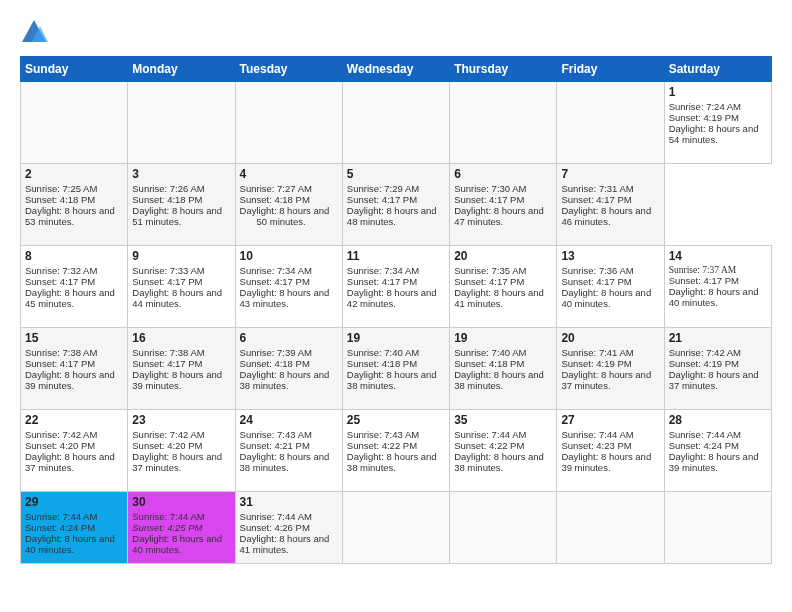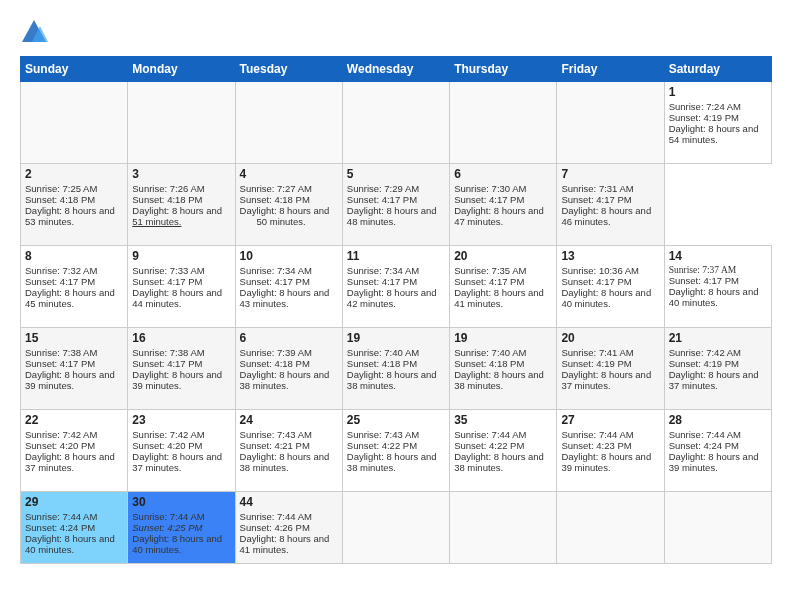--- a/index.html
+++ b/index.html
@@ -154,21 +154,21 @@
             <span style="display: block;">Sunrise: 7:25 AM</span>
             <span style="display: block;">Sunset: 4:18 PM</span>
             <span style="display: block;">Daylight: 8 hours and</span>
             <span style="display: block;">53 minutes.</span>
           </td>
           <td style="background: rgb(245, 245, 245);">
             <span class="day-num">3</span>
             <span style="display: block;">Sunrise: 7:26 AM</span>
             <span style="display: block;">Sunset: 4:18 PM</span>
             <span style="display: block;">Daylight: 8 hours and</span>
-            <span style="display: block; text-decoration: underline;">51 minutes.</span>
+            <span style="display: block;">51 minutes.</span>
           </td>
           <td style="background: rgb(245, 245, 245);">
             <span class="day-num">4</span>
             <span style="display: block;">Sunrise: 7:27 AM</span>
             <span style="display: block;">Sunset: 4:18 PM</span>
             <span style="display: block;">Daylight: 8 hours and</span>
             <span style="display: block; padding-left: 17px;">50 minutes.</span>
           </td>
           <td style="background: rgb(245, 245, 245);">
             <span class="day-num">5</span>
@@ -223,21 +223,21 @@
           </td>
           <td>
             <span class="day-num">20</span>
             <span style="display: block;">Sunrise: 7:35 AM</span>
             <span style="display: block;">Sunset: 4:17 PM</span>
             <span style="display: block;">Daylight: 8 hours and</span>
             <span style="display: block;">41 minutes.</span>
           </td>
           <td>
             <span class="day-num">13</span>
-            <span style="display: block;">Sunrise: 10:36 AM</span>
+            <span style="display: block;">Sunrise: 7:36 AM</span>
             <span style="display: block;">Sunset: 4:17 PM</span>
             <span style="display: block;">Daylight: 8 hours and</span>
             <span style="display: block;">40 minutes.</span>
           </td>
           <td>
             <span class="day-num">14</span>
             <span style="display: block; font-family: Liberation Serif, serif;">Sunrise: 7:37 AM</span>
             <span style="display: block;">Sunset: 4:17 PM</span>
             <span style="display: block;">Daylight: 8 hours and</span>
             <span style="display: block;">40 minutes.</span>
@@ -339,36 +339,36 @@
           </td>
           <td>
             <span class="day-num">28</span>
             <span style="display: block;">Sunrise: 7:44 AM</span>
             <span style="display: block;">Sunset: 4:24 PM</span>
             <span style="display: block;">Daylight: 8 hours and</span>
             <span style="display: block;">39 minutes.</span>
           </td>
         </tr>
         <tr class="last-row">
-          <td style="background: #7dd3fc;">
+          <td style="background: #0ea5e9;">
             <span class="day-num">29</span>
             <span style="display: block;">Sunrise: 7:44 AM</span>
             <span style="display: block;">Sunset: 4:24 PM</span>
             <span style="display: block;">Daylight: 8 hours and</span>
             <span style="display: block;">40 minutes.</span>
           </td>
-          <td style="background: #3b82f6;">
+          <td style="background: #d946ef;">
             <span class="day-num">30</span>
             <span style="display: block;">Sunrise: 7:44 AM</span>
             <span style="display: block; font-style: italic;">Sunset: 4:25 PM</span>
             <span style="display: block;">Daylight: 8 hours and</span>
             <span style="display: block;">40 minutes.</span>
           </td>
           <td style="background: rgb(245, 245, 245);">
-            <span class="day-num">44</span>
+            <span class="day-num">31</span>
             <span style="display: block;">Sunrise: 7:44 AM</span>
             <span style="display: block;">Sunset: 4:26 PM</span>
             <span style="display: block;">Daylight: 8 hours and</span>
             <span style="display: block;">41 minutes.</span>
           </td>
           <td class="empty-cell" style="background: rgb(249, 249, 249);"></td>
           <td class="empty-cell" style="background: rgb(249, 249, 249);"></td>
           <td class="empty-cell" style="background: rgb(249, 249, 249);"></td>
           <td class="empty-cell" style="background: rgb(249, 249, 249);"></td>
         </tr>

